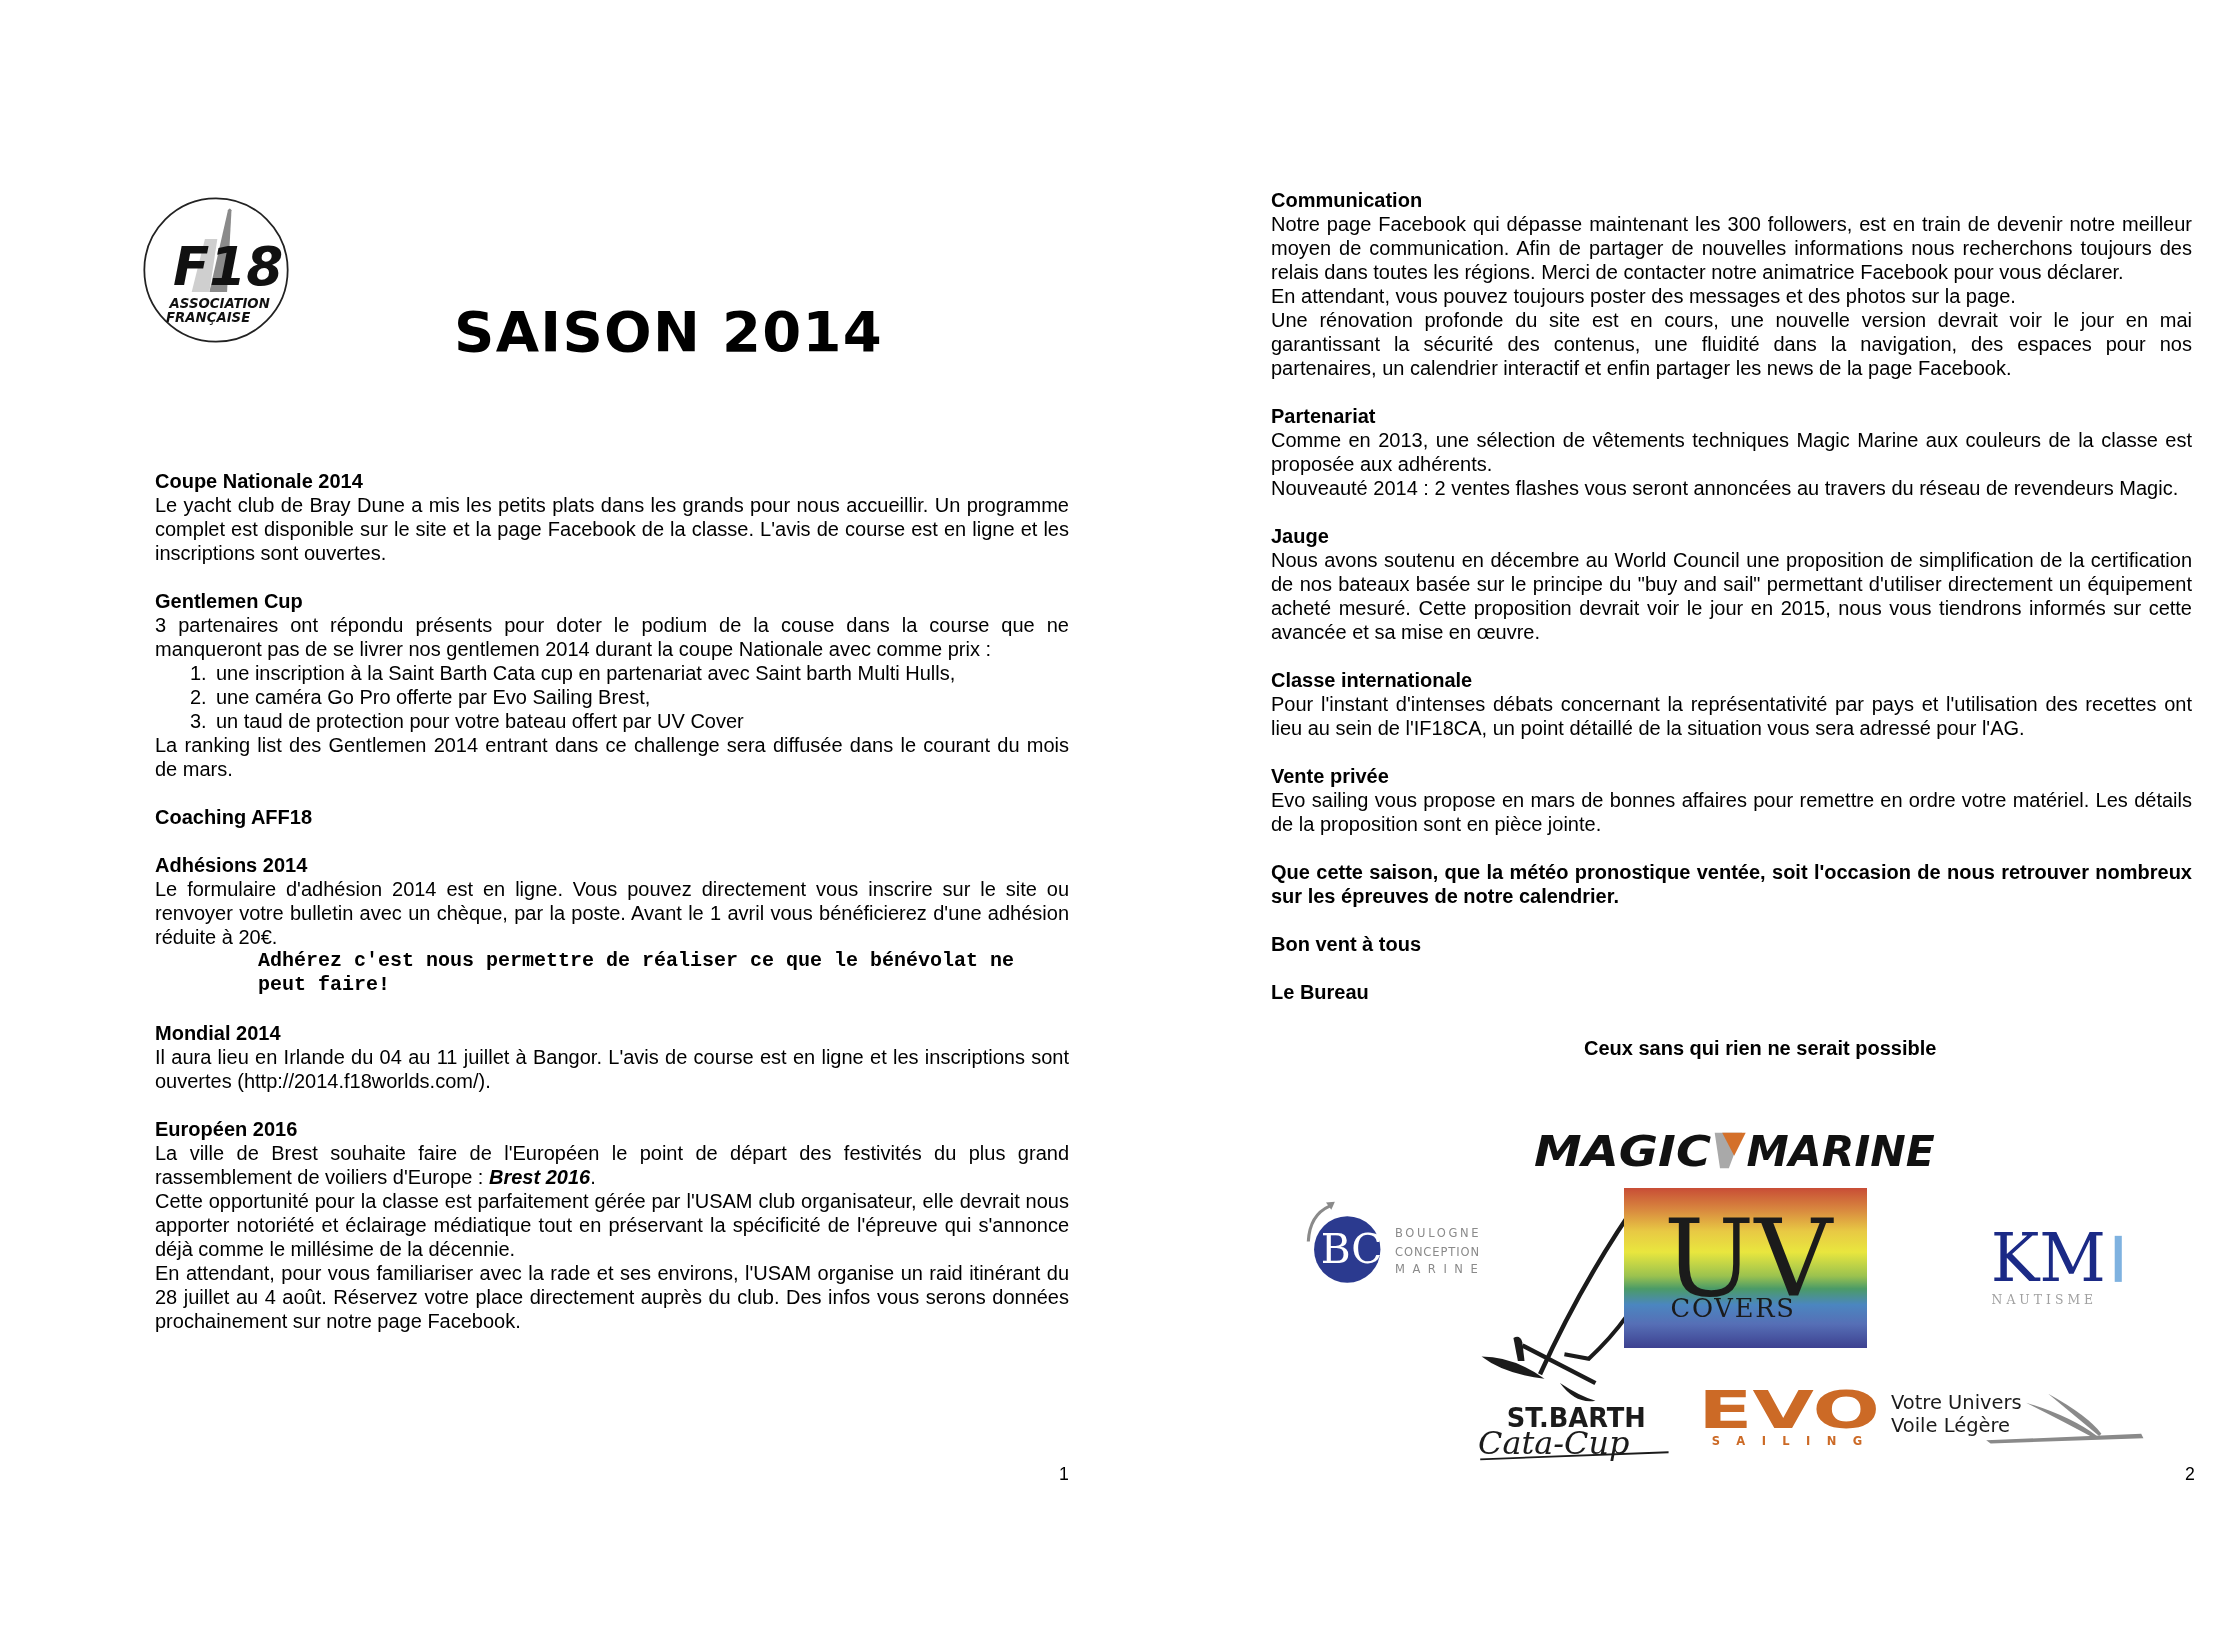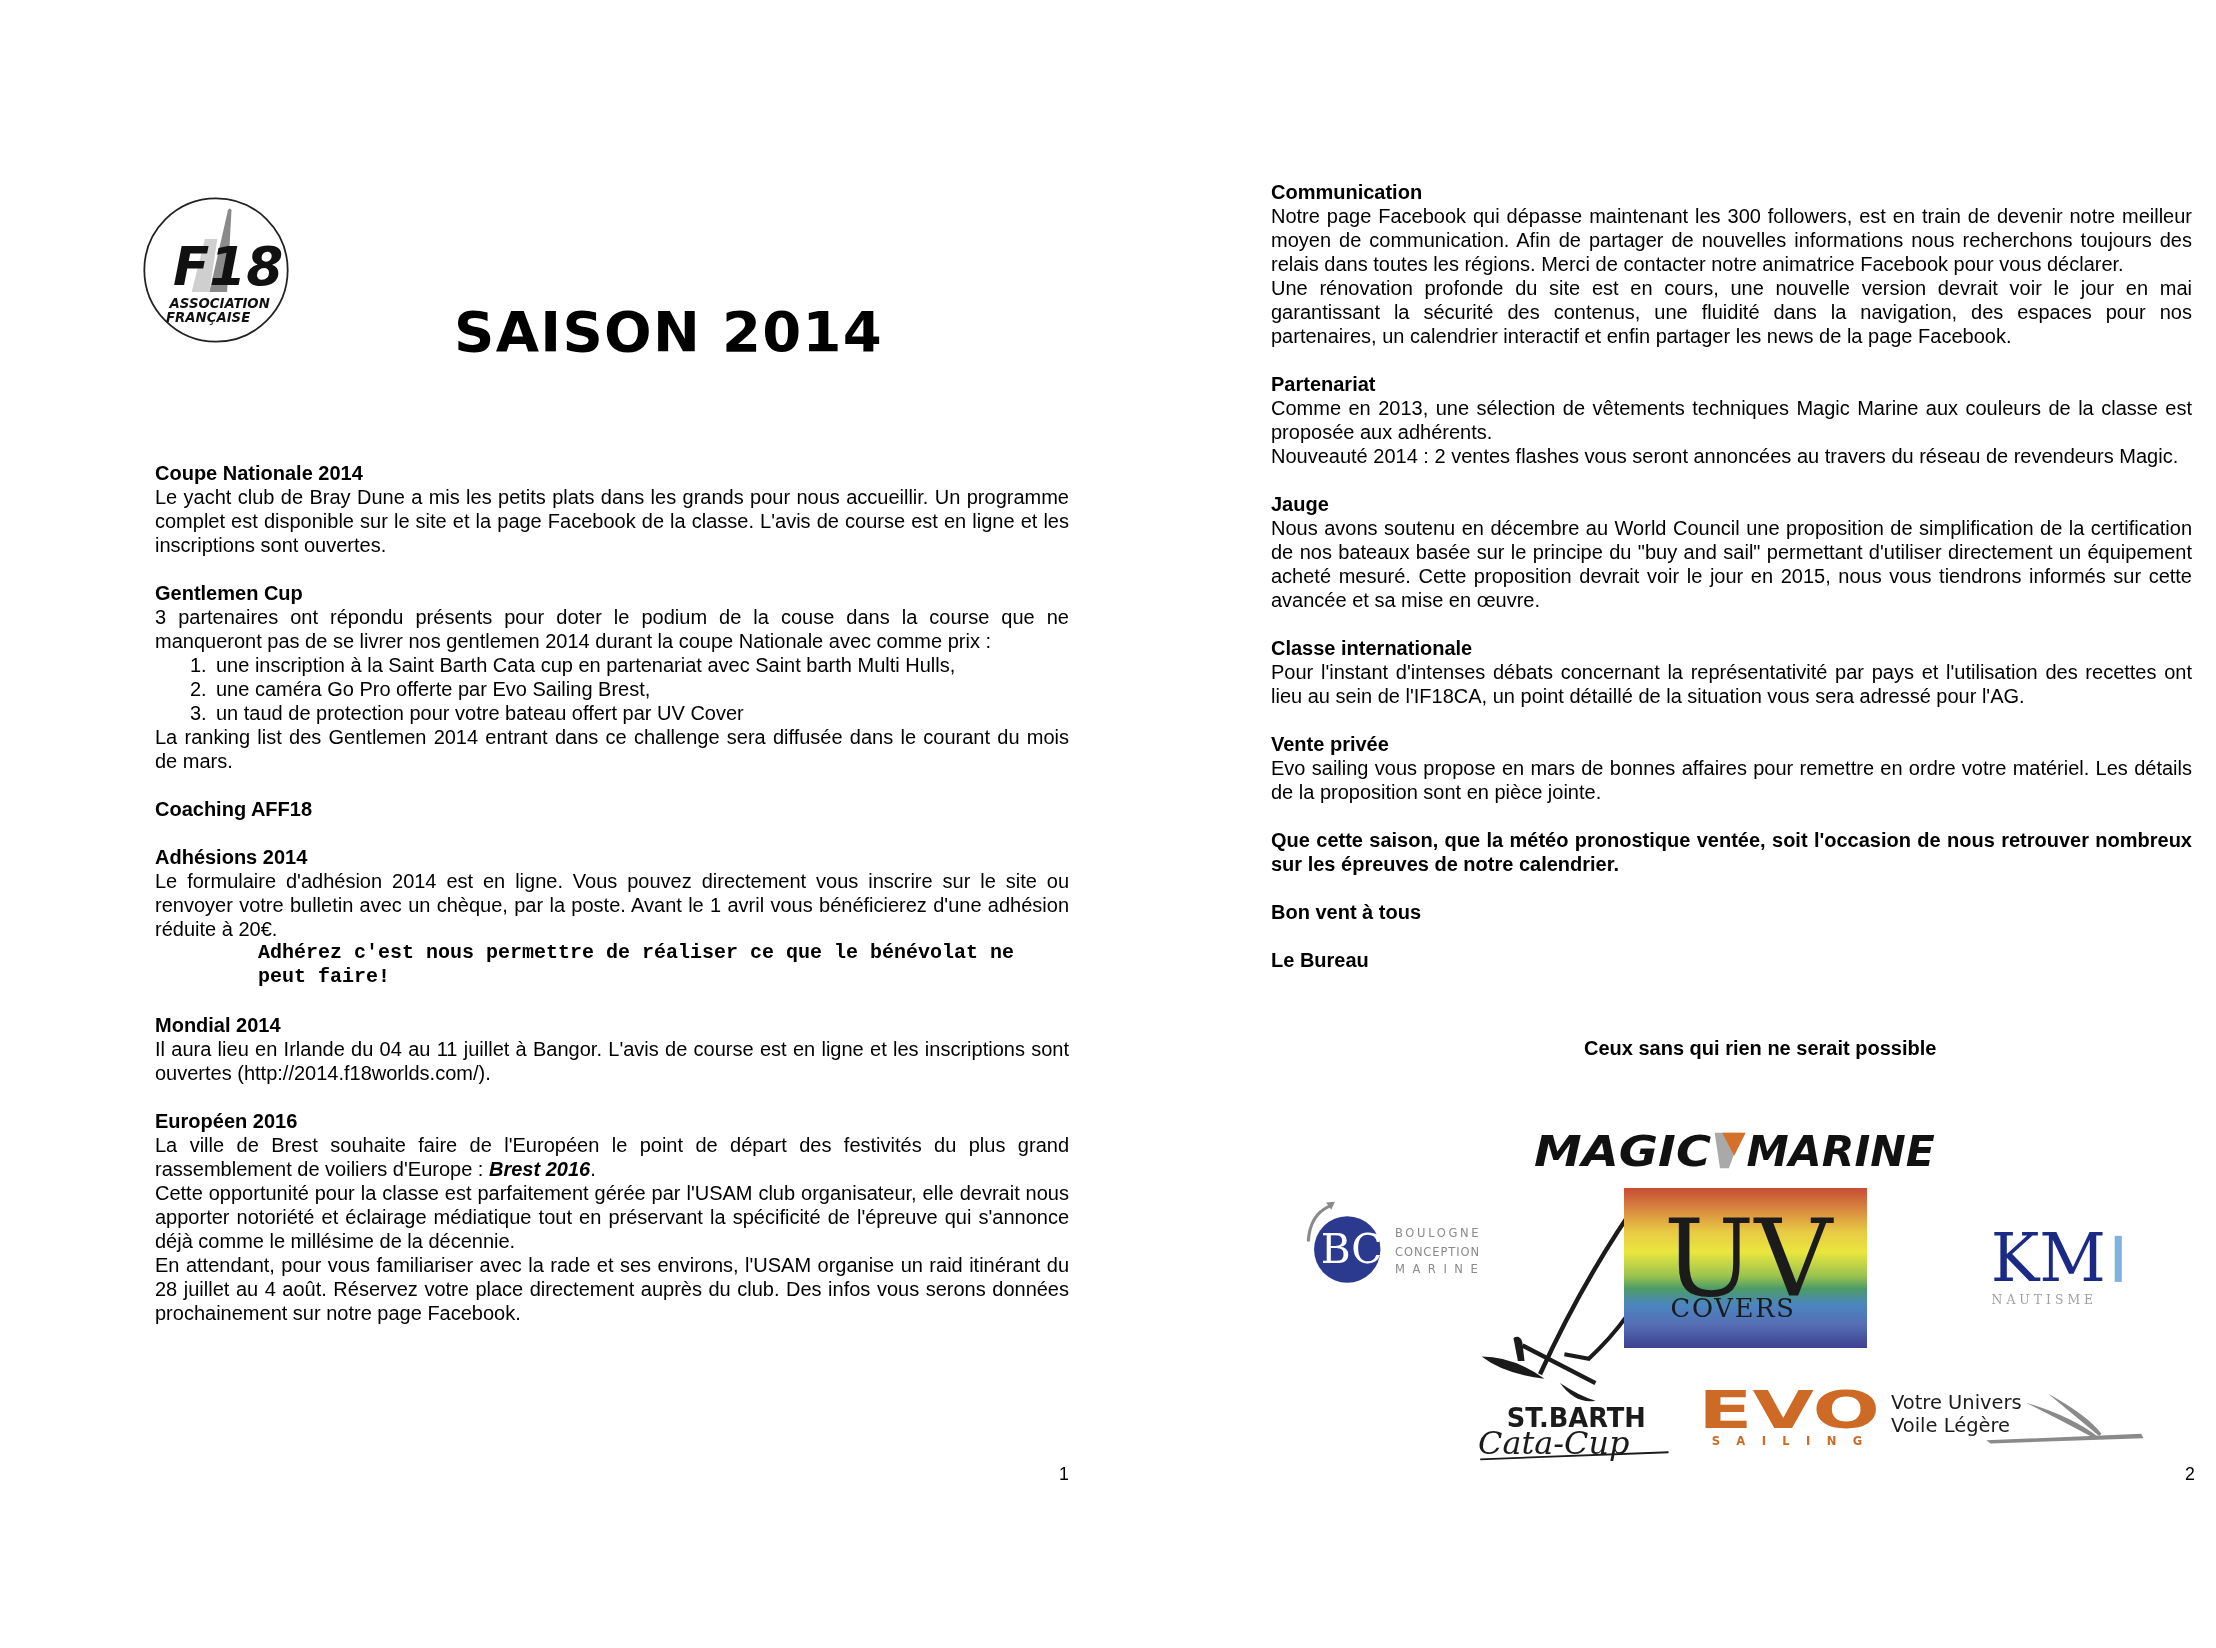--- a/index.html
+++ b/index.html
@@ -10,21 +10,21 @@
   
   .f18-logo { left:143px; top:197px; width:146px; height:146px; }
 
   .doc-title { left:454px; top:305px; font-family:"DejaVu Sans", sans-serif;
                font-weight:bold; font-size:56px; letter-spacing:1.3px; line-height:53px; white-space:nowrap; }
 
   .column { font-size:20px; line-height:24px; }
   .col-left { left:155px; top:457px; width:914px; }
   .col-right { left:1271px; top:176px; width:921px; }
 
-  .section { margin:4px 0 24px 0; }
+  .section { margin:12px 0 24px 0; }
   .section h2 { font-size:20px; font-weight:bold; margin:0; line-height:24px; }
   .section p { margin:0; text-align:justify; text-align-last:left; }
   .section p.nojust { text-align:left;font-family:Liberation Mono, monospace; }
   .section ol { margin:0; padding:0; list-style:none; }
   .section ol li { position:relative; padding-left:61px; }
   .section ol li .num { position:absolute; left:35px; }
   .callout { font-weight:bold; padding-left:103px; }
   .bold-par { font-weight:bold; }
   .em { font-weight:bold; font-style:italic; }
 
@@ -98,20 +98,21 @@
     <p>En attendant, pour vous familiariser avec la rade et ses environs, l'USAM organise un raid itinérant du 28 juillet au 4 août. Réservez votre place directement auprès du club.  Des infos vous serons données prochainement sur notre page Facebook.</p>
   </div>
 </div>
 
 <div class="abs page-num pn1">1</div>
 
 <div class="abs column col-right">
   <div class="section">
     <h2>Communication</h2>
     <p>Notre page Facebook qui dépasse maintenant les 300 followers,  est en train de devenir notre meilleur moyen de communication. Afin de partager de nouvelles informations nous recherchons toujours des relais dans toutes les régions. Merci de contacter notre animatrice Facebook pour vous déclarer.</p>
+    <p>En attendant, vous pouvez toujours poster des messages et des photos sur la page.</p>
     <p>Une rénovation profonde du site est en cours, une nouvelle version devrait voir le jour en mai garantissant la sécurité des contenus, une fluidité dans la navigation, des espaces pour nos partenaires, un calendrier interactif et enfin partager les news de la page Facebook.</p>
   </div>
 
   <div class="section">
     <h2>Partenariat</h2>
     <p>Comme en 2013, une sélection de vêtements techniques Magic Marine aux couleurs de la classe est proposée aux adhérents.</p>
     <p>Nouveauté 2014 : 2 ventes flashes vous seront annoncées au travers du réseau de revendeurs Magic.</p>
   </div>
 
   <div class="section">

